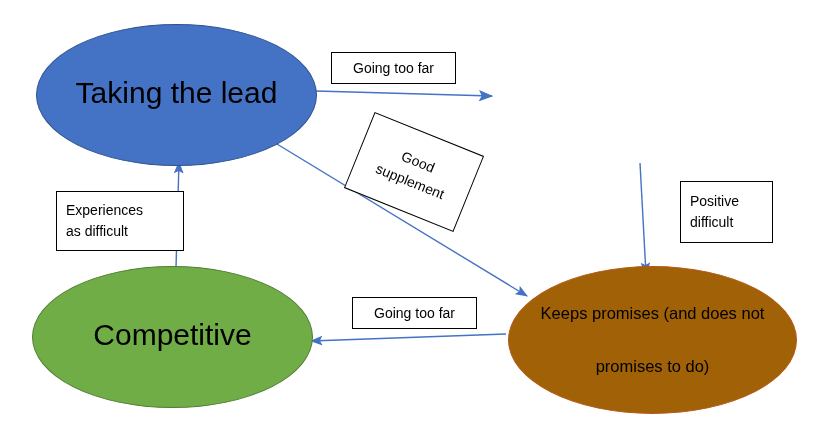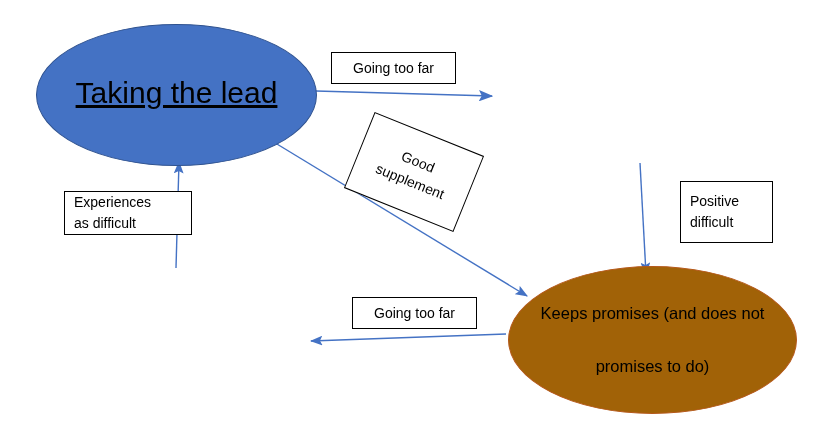--- a/index.html
+++ b/index.html
@@ -46,21 +46,20 @@
     background-size: 4px 3px;
     background-repeat: repeat-x;
     background-position: left bottom 0px;
     padding-bottom: 3px;
   }
   #node-taking-the-lead {
     left: 36px;  top: 24px;  width: 281px; height: 142px;
     background: #4472C4;
     border: 1px solid #2F528F;
     font-size: 30px;
-    text-decoration: underline;
   }
   #node-control-freak {
     left: 494px; top: 24px;  width: 289px; height: 142px;
     background: #FFC000;
     border: 1px solid #BF9000;
     font-size: 30px;
   }
   #node-competitive {
     left: 32px;  top: 266px; width: 281px; height: 142px;
     background: #70AD47;
@@ -84,21 +83,21 @@
     color: #000000;
     line-height: 1.5;
     display: flex;
     align-items: center;
     z-index: 5;
   }
   .edge-label .el-text { display: block; padding: 9px 9px; white-space: nowrap; }
 
   #label-going-too-far-top   { left: 331px; top: 52px;  width: 125px; height: 32px; justify-content: center; }
   #label-going-too-far-bottom{ left: 352px; top: 297px; width: 125px; height: 32px; justify-content: center; }
-  #label-experiences         { left: 64px;  top: 191px; width: 128px; height: 44px; }
+  #label-experiences         { left: 56px;  top: 191px; width: 128px; height: 60px; }
   #label-positive-opposite   { left: 637px; top: 181px; width: 93px;  height: 62px; margin-left: 43px; }
   #label-good-supplement {
     left: 355px; top: 131px; width: 118px; height: 82px;
     transform: rotate(22deg);
     transform-origin: 50% 50%;
     justify-content: center;
   }
   #label-good-supplement .el-text { text-align: center; padding: 4px 6px; }
 </style>
 </head>
@@ -122,20 +121,23 @@
     <line x1="506" y1="334" x2="311" y2="341" stroke="#4472C4" stroke-width="1.4" marker-end="url(#arrowhead)"></line>
 
     <line x1="176" y1="268" x2="179" y2="162" stroke="#4472C4" stroke-width="1.4" marker-end="url(#arrowhead)"></line>
   </svg>
 
   <div class="node" id="node-taking-the-lead">
     <span class="node-label sp">Taking the lead</span>
   </div>
 
 
+  <div class="node" id="node-competitive">
+    <span class="node-label sp">Competitive</span>
+  </div>
 
   <div class="node" id="node-keeps-promises">
     <span class="node-label">
       <span class="sp">Keeps promises (and does not</span><br>
       <br>
       <span class="sp">promises to do)</span>
     </span>
   </div>
 
   <div class="edge-label" id="label-going-too-far-top">

